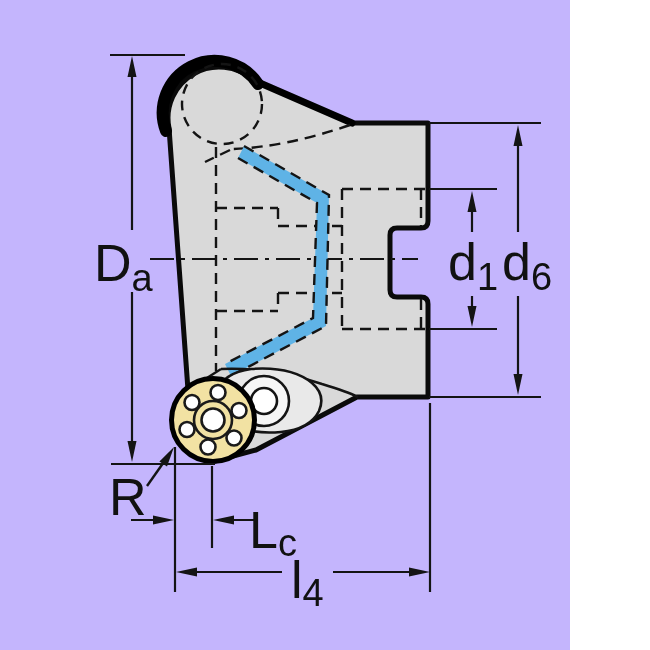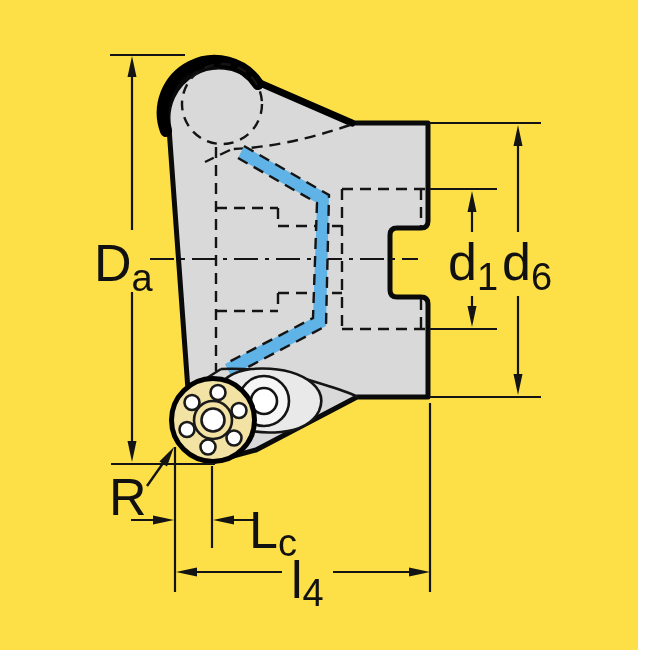--- a/index.html
+++ b/index.html
@@ -1,16 +1,16 @@
 <!DOCTYPE html>
 <html><head>
 <meta charset="utf-8">
 <style>
   html,body{margin:0;padding:0;background:#ffffff;}
-  .stage{position:relative;width:638px;height:650px;background:#fde047;overflow:hidden;
+  .stage{position:relative;width:570px;height:650px;background:#c4b5fd;overflow:hidden;
          font-family:"Liberation Sans",sans-serif;}
   svg{display:block;}
   text{fill:#111111;font-family:"Liberation Sans",sans-serif;}
   .lbl{font-size:52px;}
   .sub{font-size:38px;}
 </style>
 </head>
 <body>
 
 <div class="stage">

